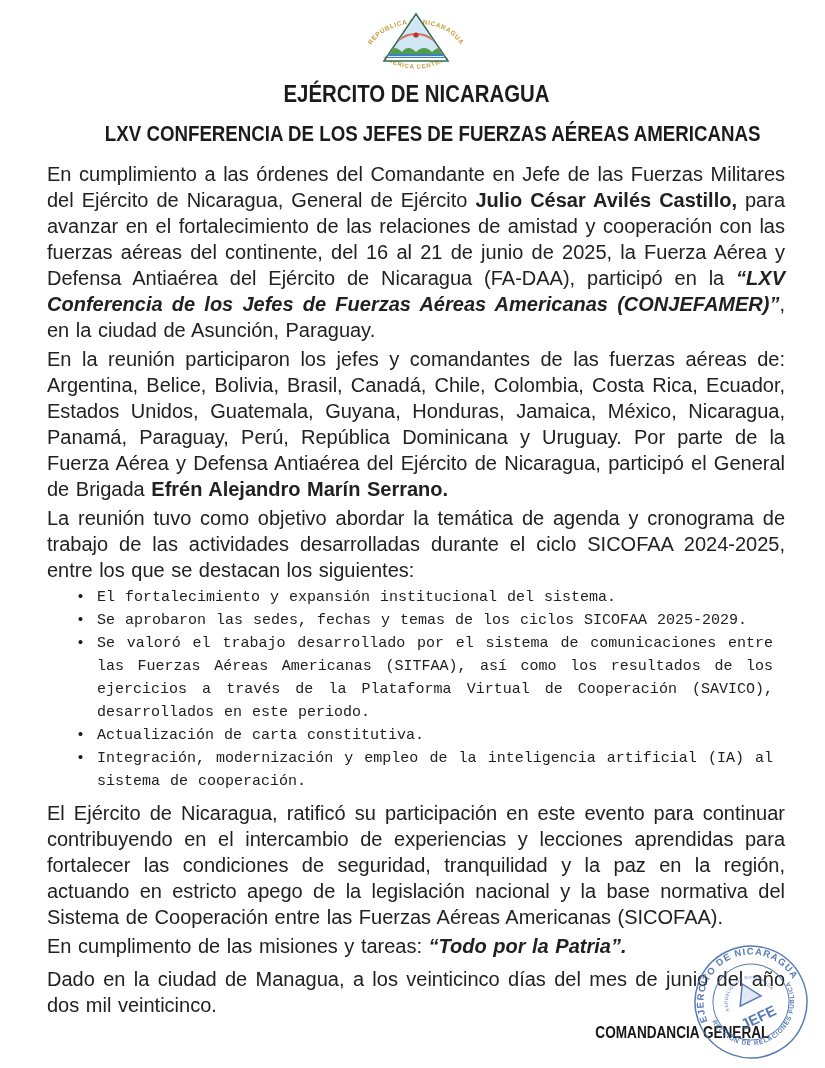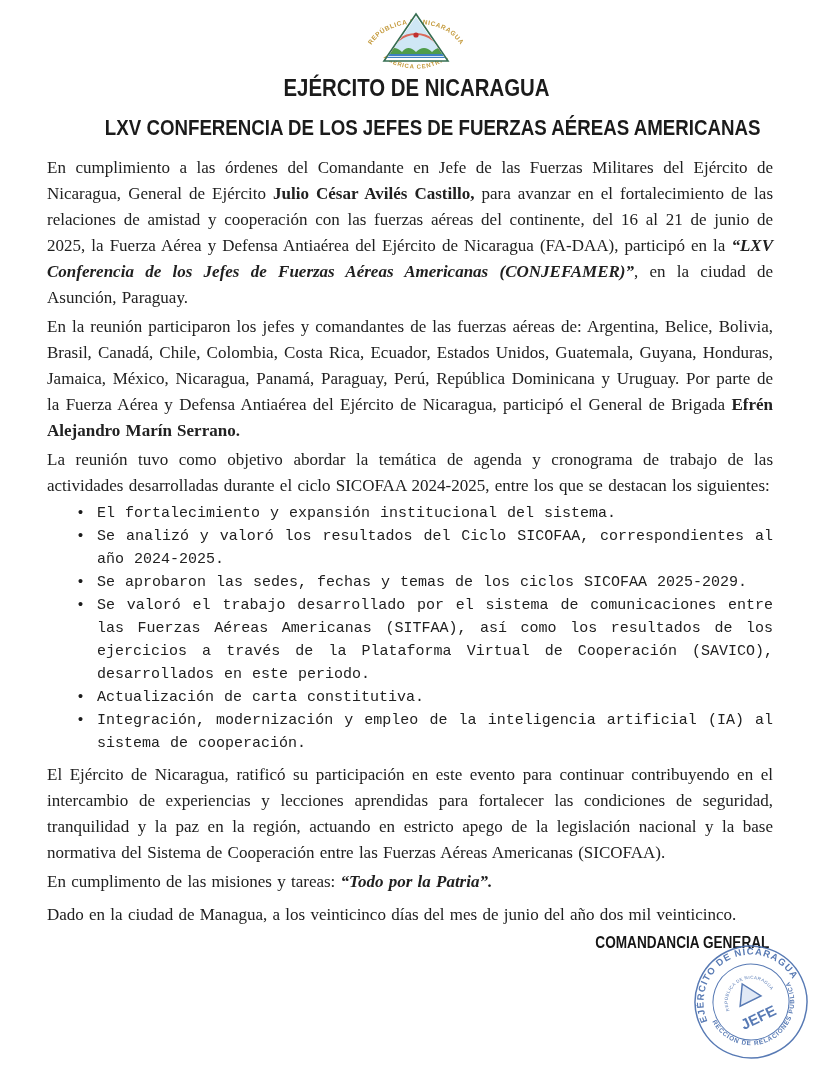--- a/index.html
+++ b/index.html
@@ -2,29 +2,29 @@
 <html><head>
 <meta charset="utf-8">
 <style>
   html,body{margin:0;padding:0;background:#ffffff;}
   body{width:825px;height:1068px;overflow:hidden;font-family:"Liberation Sans","DejaVu Sans",sans-serif;color:#212121;}
   .page{position:relative;box-sizing:border-box;width:825px;height:1068px;padding:8px 40px 0 47px;background:#ffffff;}
 
   .emblem-wrap{text-align:center;height:62px;}
   .emblem-wrap svg{display:inline-block;}
 
-  .org-title{margin-top:5px;text-align:center;font-weight:bold;font-size:24px;line-height:26px;color:#1b1b1b;}
+  .org-title{margin-top:11px;text-align:center;font-weight:bold;font-size:24px;line-height:26px;color:#1b1b1b;}
   .press-note{margin-top:7px;text-align:center;font-weight:bold;font-size:22px;line-height:26px;color:#1b1b1b;}
   .press-note .cond{text-decoration:underline;text-decoration-thickness:2px;text-underline-offset:4px;}
   .doc-title{margin-top:13px;font-weight:bold;font-size:22px;line-height:28px;color:#1b1b1b;}
 
   .cond{display:inline-block;transform:scaleX(0.85);transform-origin:50% 50%;white-space:nowrap;}
 
   .body-copy{margin-top:13px;}
-  p.bp{font-size:17px;line-height:26px;text-align:justify;margin:0 12px 3px 0;word-spacing:1px;font-family:Liberation Serif, serif;}
+  p.bp{font-size:20px;line-height:26px;text-align:justify;margin:0 0 3px 0;word-spacing:1px;}
   p.bp:last-child{margin-bottom:0;}
   ul.bullets{list-style:none;margin:2px 12px 7px 0;padding:0 0 0 50px;font-family:Liberation Mono, monospace;}
   ul.bullets li{position:relative;font-size:15px;line-height:23px;text-align:justify;word-spacing:1px;}
   ul.bullets li::before{content:"\2022";position:absolute;left:-21px;top:0;font-size:15px;color:#1b1b1b;}
   .b{font-weight:bold;}
   .i{font-style:italic;}
 
   .footer{text-align:right;font-weight:bold;font-size:16px;line-height:30px;color:#161616;}
 
   .seal{position:absolute;right:16px;top:944px;width:116px;height:116px;transform:rotate(-26deg);opacity:0.92;}
@@ -68,21 +68,20 @@
     <div><span class="cond">LXV CONFERENCIA DE LOS JEFES DE FUERZAS AÉREAS AMERICANAS</span></div>
   </div>
 
   <div class="body-copy">
     <p class="bp"><span>En cumplimiento a las órdenes del Comandante en Jefe de las Fuerzas Militares del Ejército de Nicaragua, General de Ejército </span><span class="b">Julio César Avilés Castillo,</span><span> para avanzar en el fortalecimiento de las relaciones de amistad y cooperación con las fuerzas aéreas del continente, del 16 al 21 de junio de 2025, la Fuerza Aérea y Defensa Antiaérea del Ejército de Nicaragua (FA-DAA), participó en la </span><span class="b i">“LXV Conferencia de los Jefes de Fuerzas Aéreas Americanas (CONJEFAMER)”</span><span>, en la ciudad de Asunción, Paraguay.</span></p>
     <p class="bp"><span>En la reunión participaron los jefes y comandantes de las fuerzas aéreas de: Argentina, Belice, Bolivia, Brasil, Canadá, Chile, Colombia, Costa Rica, Ecuador, Estados Unidos, Guatemala, Guyana, Honduras, Jamaica, México, Nicaragua, Panamá, Paraguay, Perú, República Dominicana y Uruguay. Por parte de la Fuerza Aérea y Defensa Antiaérea del Ejército de Nicaragua, participó el General de Brigada </span><span class="b">Efrén Alejandro Marín Serrano.</span></p>
     <p class="bp"><span>La reunión tuvo como objetivo abordar la temática de agenda y cronograma de trabajo de las actividades desarrolladas durante el ciclo SICOFAA 2024-2025, entre los que se destacan los siguientes:</span></p>
 
     <ul class="bullets">
         <li><span><span>El fortalecimiento y expansión institucional del sistema.</span></span></li>
-        <li><span><span>Se analizó y valoró los resultados del Ciclo SICOFAA, correspondientes al año 2024-2025.</span></span></li>
         <li><span><span>Se aprobaron las sedes, fechas y temas de los ciclos SICOFAA 2025-2029.</span></span></li>
         <li><span><span>Se valoró el trabajo desarrollado por el sistema de comunicaciones entre las Fuerzas Aéreas Americanas (SITFAA), así como los resultados de los ejercicios a través de la Plataforma Virtual de Cooperación (SAVICO), desarrollados en este periodo.</span></span></li>
         <li><span><span>Actualización de carta constitutiva.</span></span></li>
         <li><span><span>Integración, modernización y empleo de la inteligencia artificial (IA) al sistema de cooperación.</span></span></li>
       </ul>
 
     <p class="bp"><span>El Ejército de Nicaragua, ratificó su participación en este evento para continuar contribuyendo en el intercambio de experiencias y lecciones aprendidas para fortalecer las condiciones de seguridad, tranquilidad y la paz en la región, actuando en estricto apego de la legislación nacional y la base normativa del Sistema de Cooperación entre las Fuerzas Aéreas Americanas (SICOFAA).</span></p>
     <p class="bp" style="margin-bottom:7px;"><span>En cumplimento de las misiones y tareas: </span><span class="b i">“Todo por la Patria”.</span></p>
     <p class="bp"><span>Dado en la ciudad de Managua, a los veinticinco días del mes de junio del año dos mil veinticinco.</span></p>
   </div>

